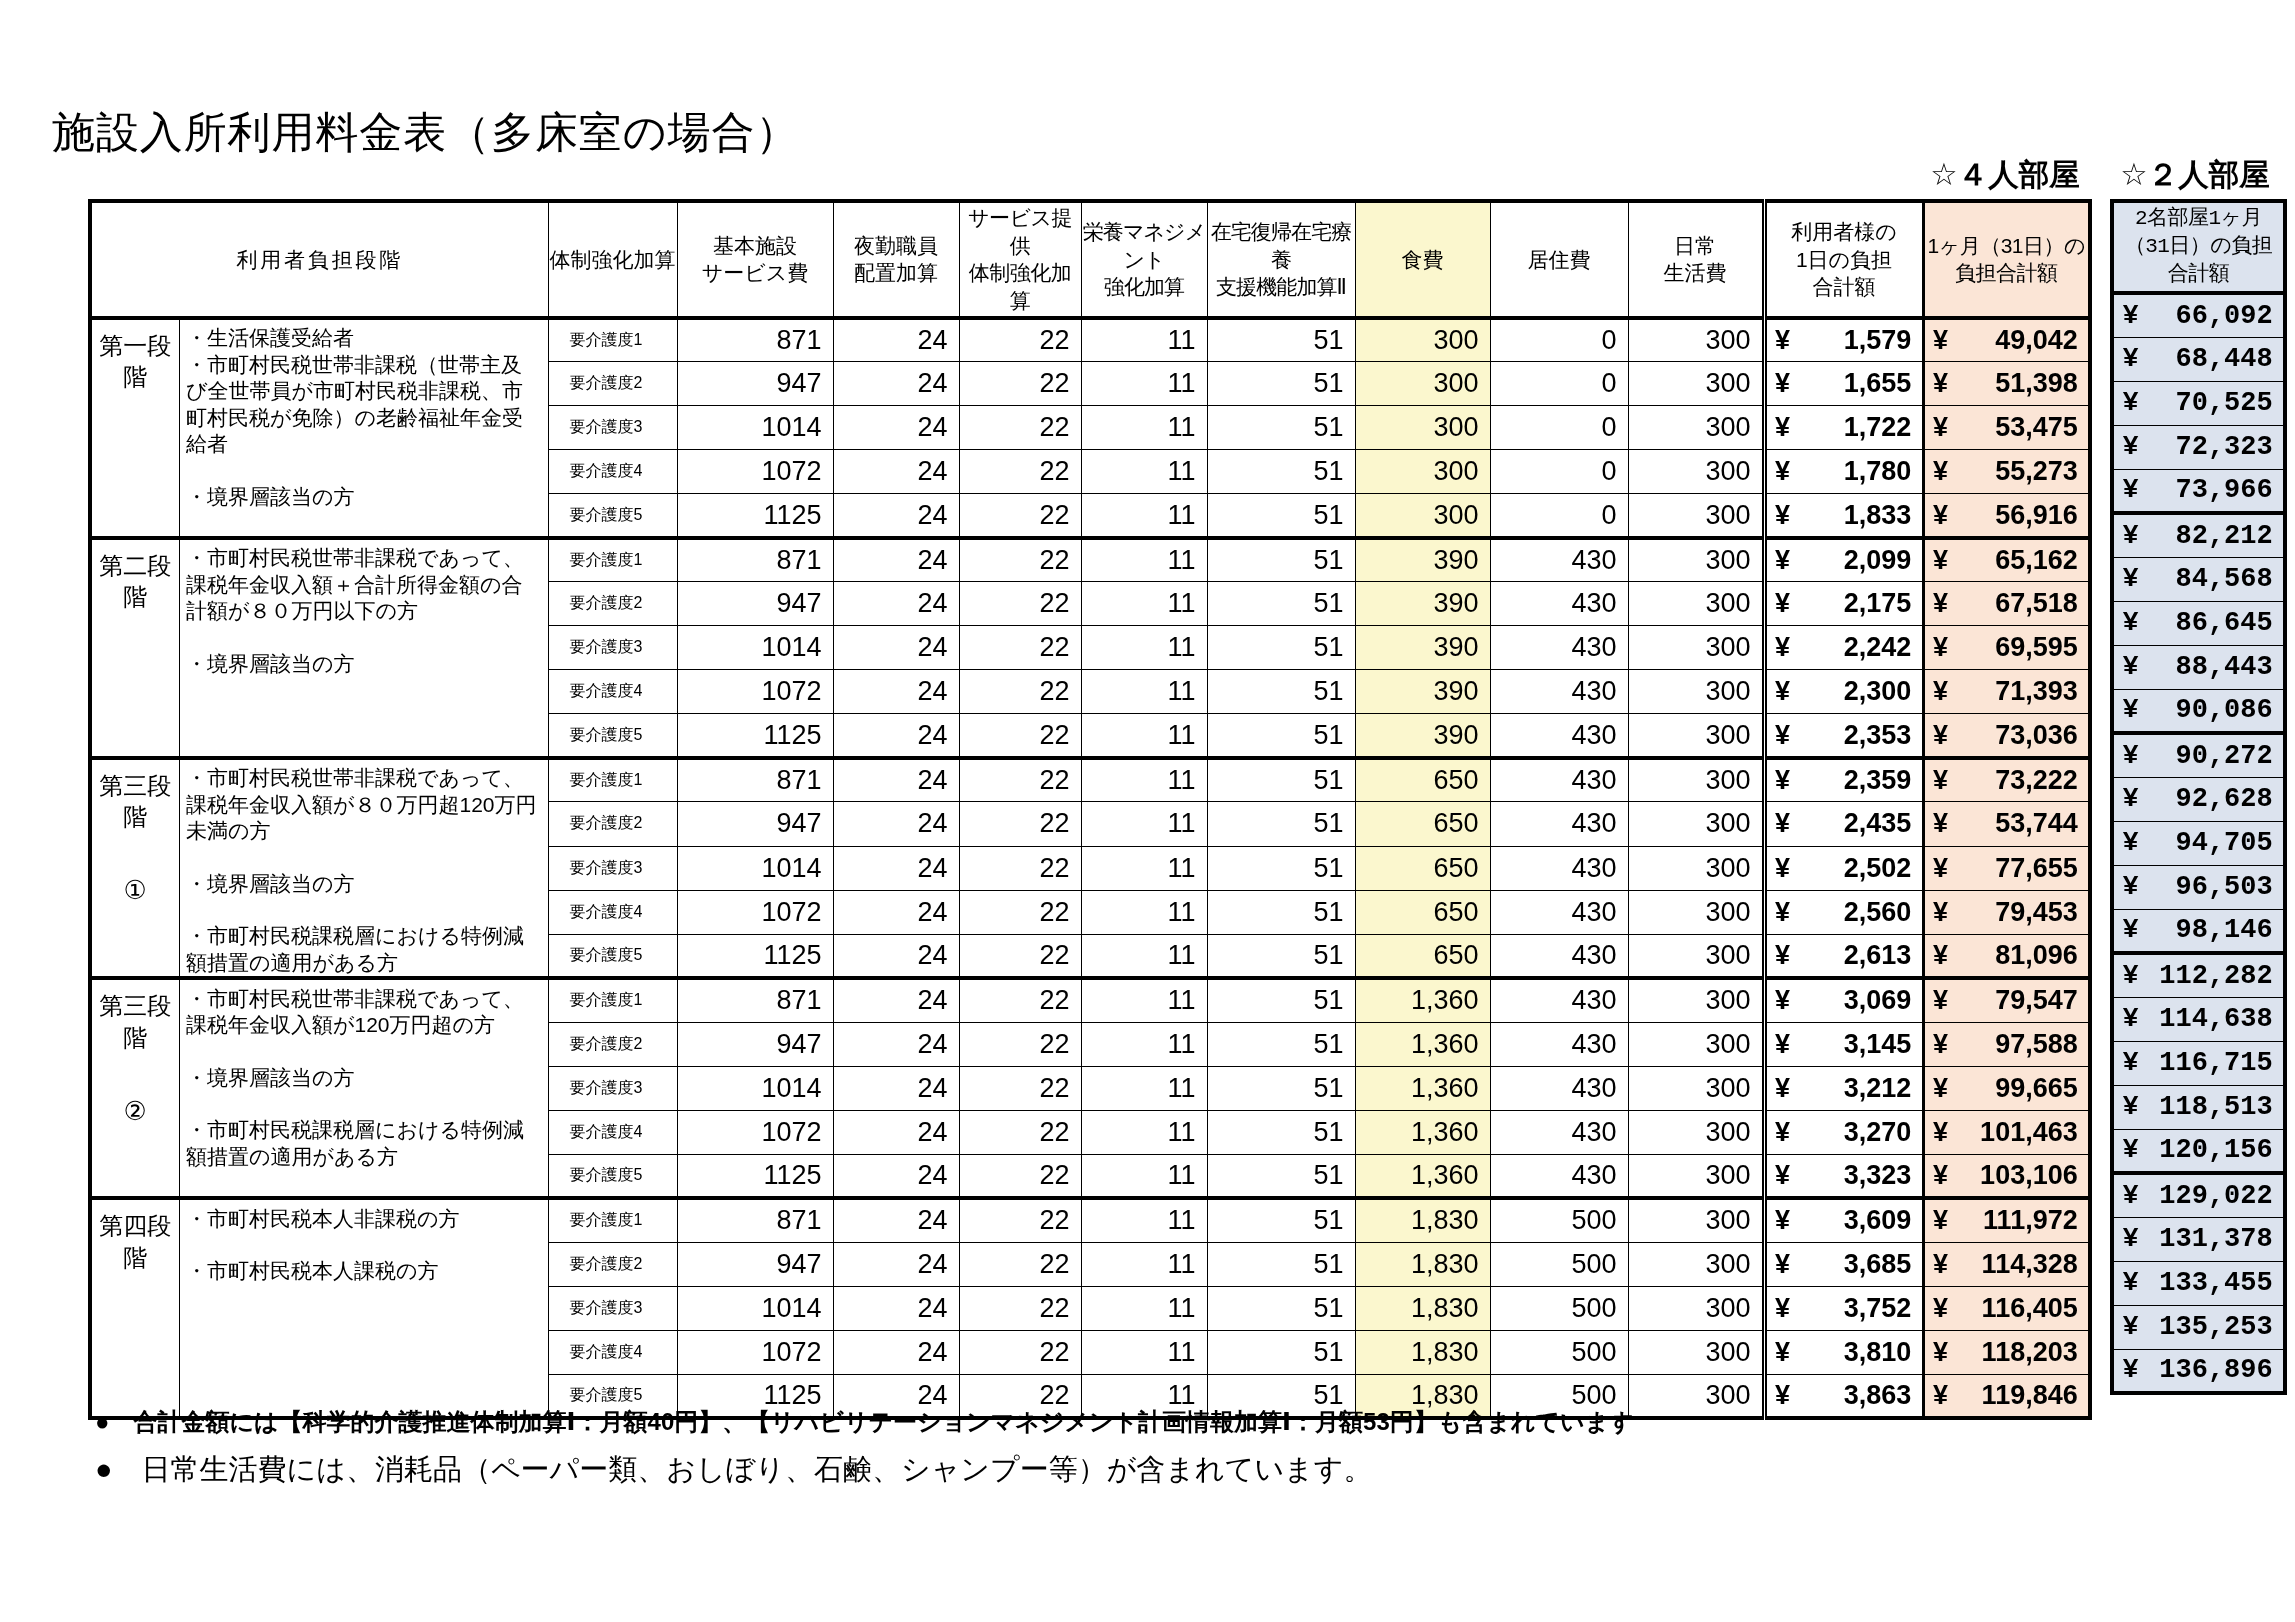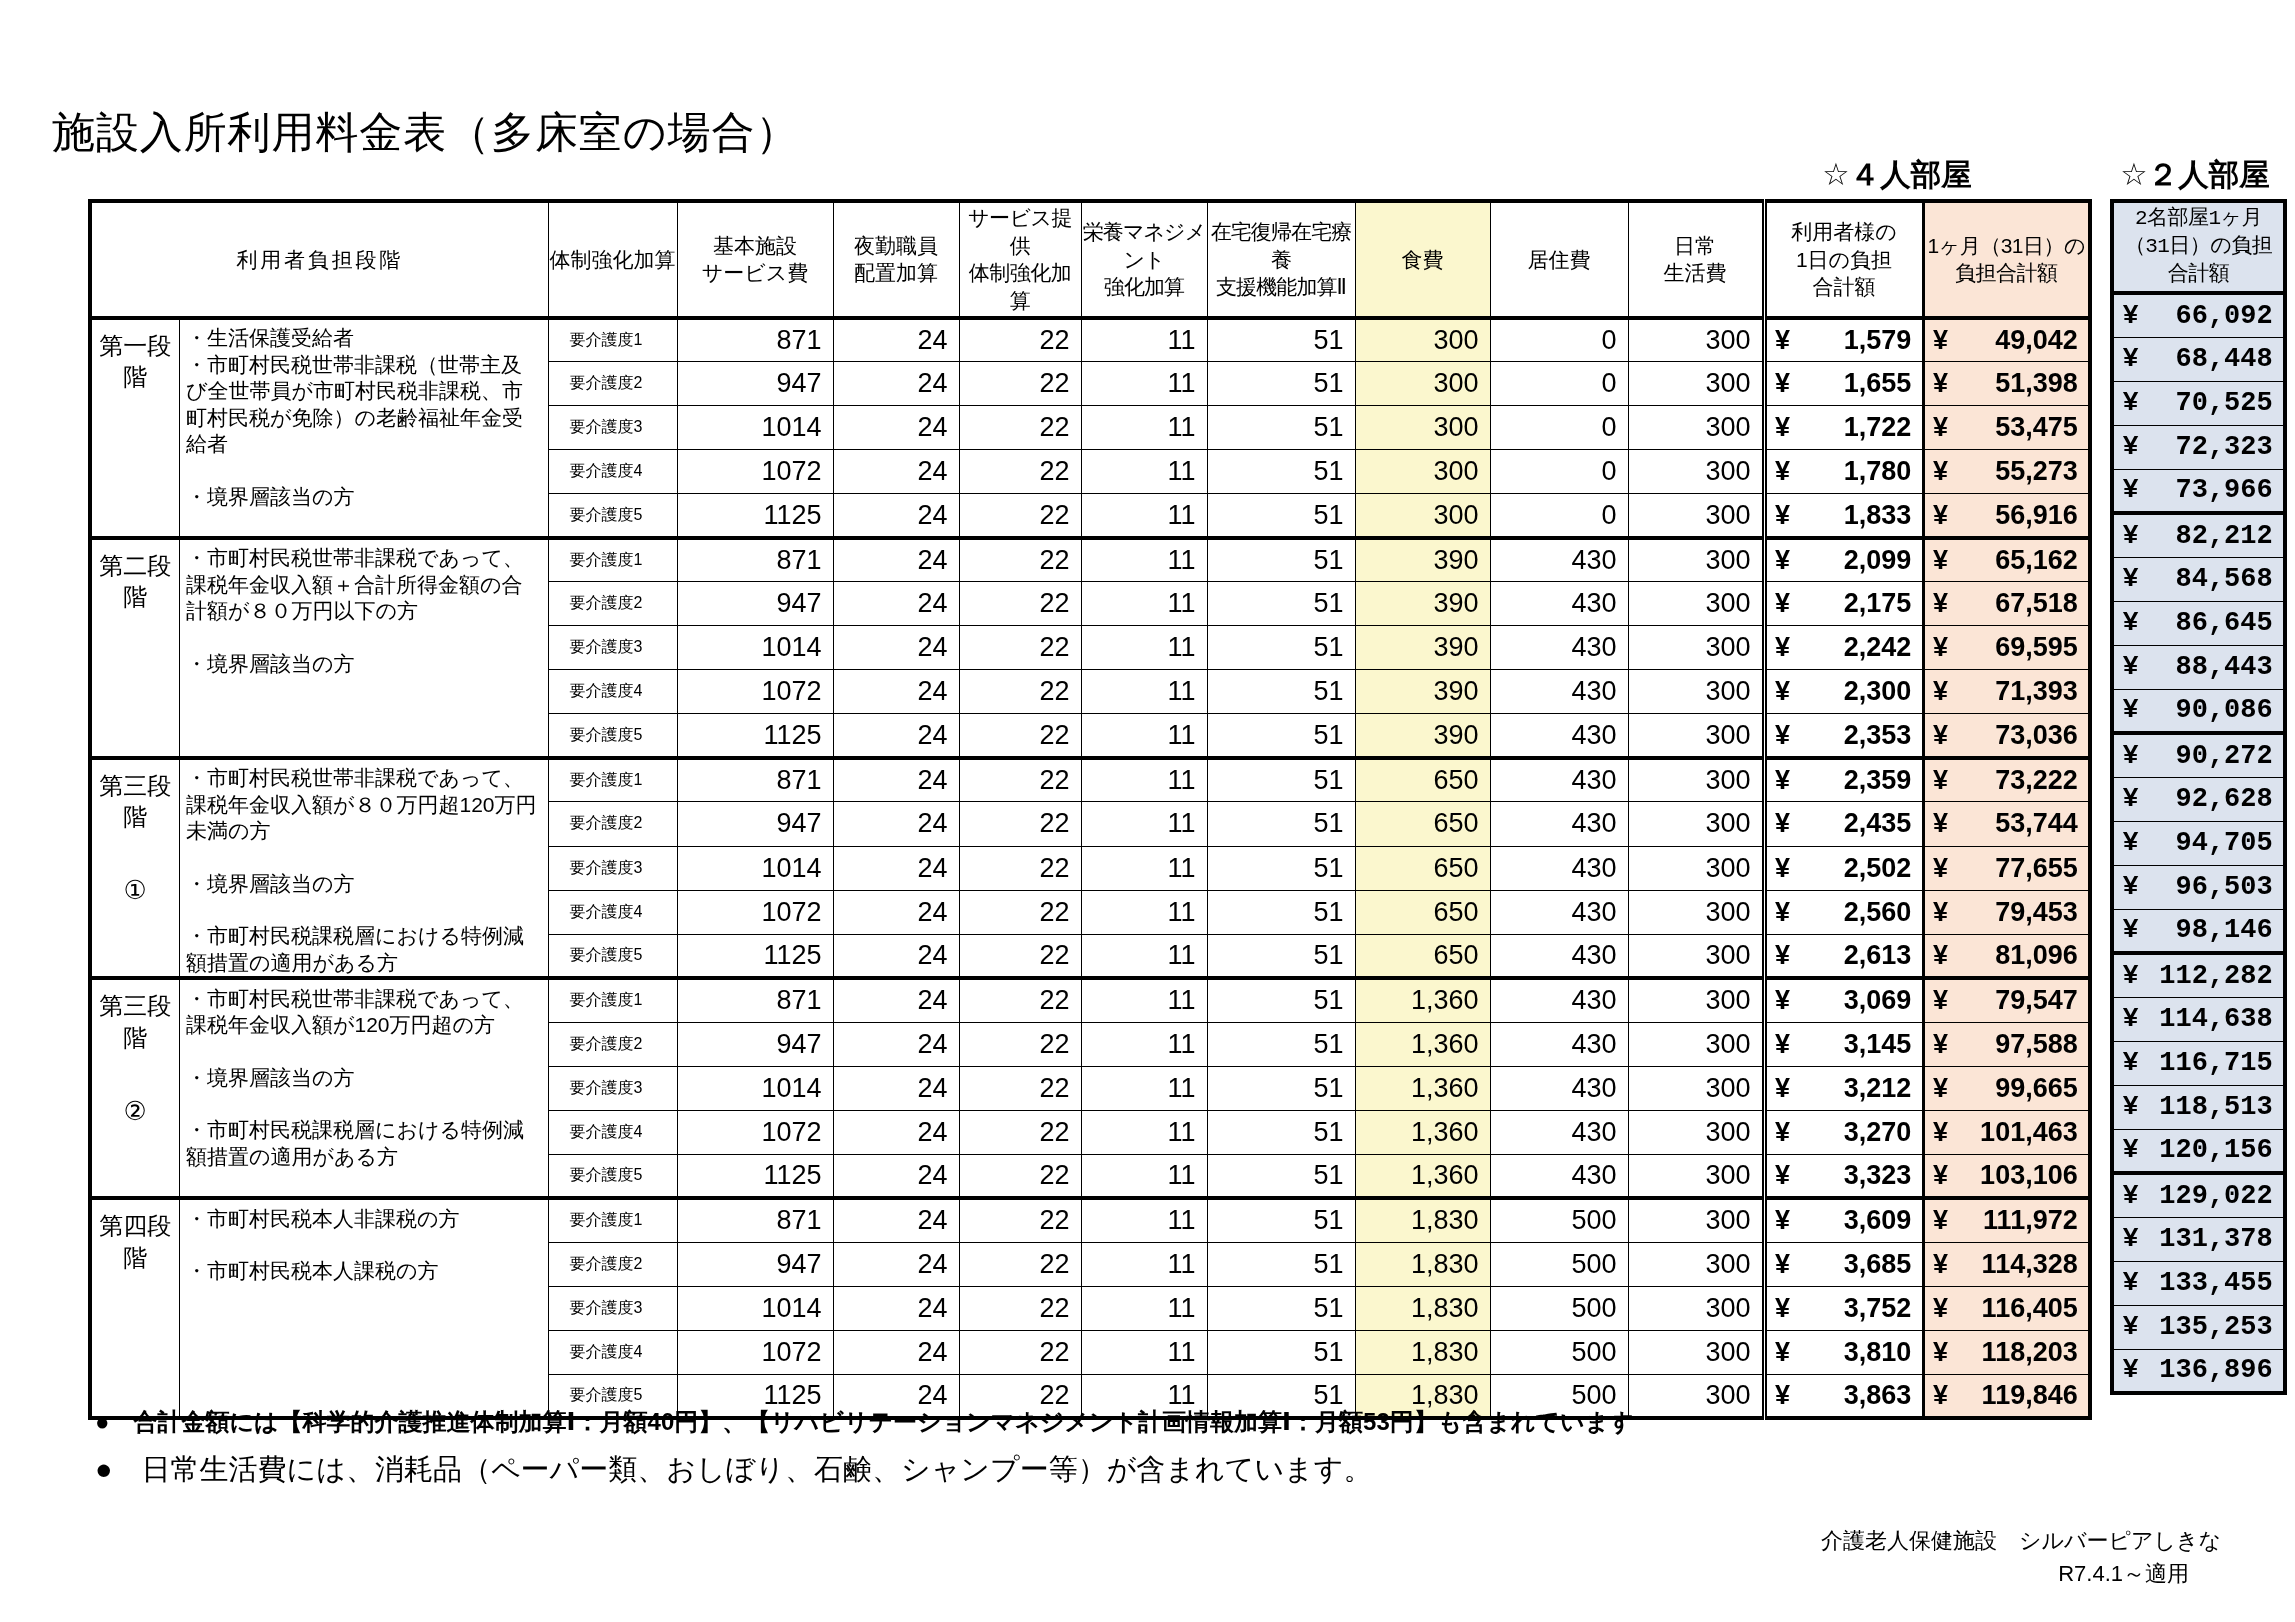--- a/index.html
+++ b/index.html
@@ -1,20 +1,20 @@
 <!DOCTYPE html>
 <html style="font-size:7.4px"><head>
 <meta charset="utf-8">
 <style>
   html,body{margin:0;padding:0;background:#fff;}
   .page{position:relative;width:2295px;height:1614px;background:#ffffff;
         font-family:"Liberation Sans","DejaVu Sans",sans-serif;color:#000;overflow:hidden;}
   .title{position:absolute;left:52px;top:104px;font-size:43px;font-weight:400;letter-spacing:0.9px;white-space:nowrap;}
   .room-label{position:absolute;top:155px;width:194px;text-align:center;font-size:30.5px;font-weight:bold;white-space:nowrap;}
-  .room-four{left:1800px;}
+  .room-four{left:1908px;}
   .room-two{left:2098px;}
   #main-table{position:absolute;left:88px;top:199px;}
   #two-table{position:absolute;left:2110px;top:199px;}
   table.fee{border-collapse:collapse;table-layout:fixed;background:#fff;}
   table.fee#t-main{width:2001px;}
   .fee th,.fee td{border:1.9px solid #000;overflow:hidden;}
   table.fee{border:4.2px solid #000;}
   .fee thead tr{height:92px;}
   .fee tbody tr{height:44px;}
   .fee thead th{border-bottom:4.2px solid #000;font-weight:400;white-space:pre-line;
@@ -935,18 +935,14 @@
               </div>
             </td>
           </tr>
         </tbody>
       </table>
     </div>
 
   <div class="note note1">●　合計金額には【科学的介護推進体制加算Ⅰ：月額40円】、【リハビリテーションマネジメント計画情報加算Ⅰ：月額53円】も含まれています</div>
   <div class="note note2">●　日常生活費には、消耗品（ペーパー類、おしぼり、石鹸、シャンプー等）が含まれています。</div>
 
-  <div class="footer">
-    <div>介護老人保健施設　シルバーピアしきな</div>
-    <div class="footer-line2">R7.4.1～適用</div>
-  </div>
 </div>
 
 
 </body></html>

